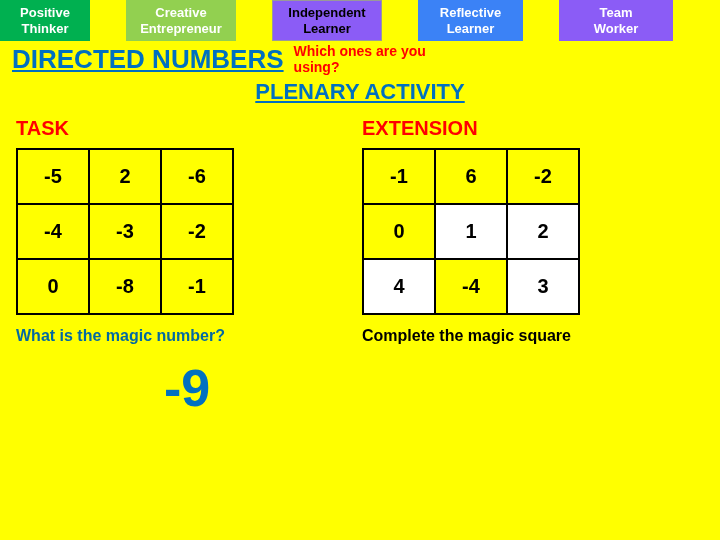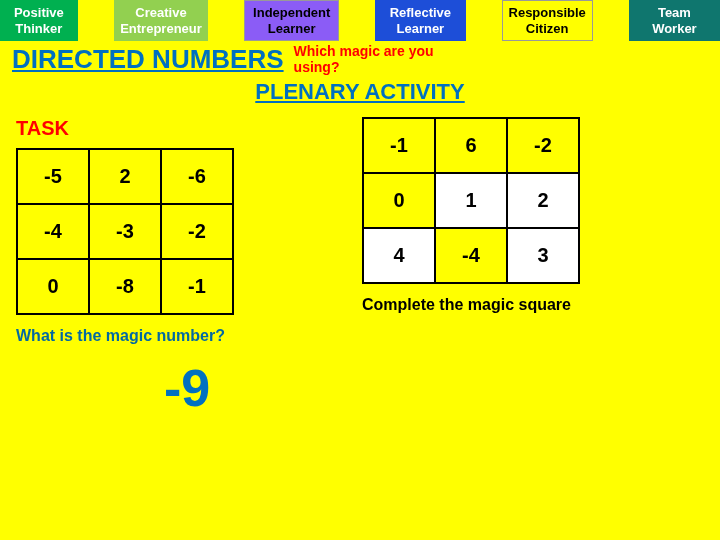--- a/index.html
+++ b/index.html
@@ -23,23 +23,23 @@
       justify-content: center;
       text-align: center;
       font-weight: bold;
       font-size: 13px;
       padding: 4px 6px;
       line-height: 1.2;
     }
     .badge-positive { background: #00b050; color: white; width: 90px; }
     .badge-creative { background: #92d050; color: white; width: 110px; }
     .badge-independent { background: #8b5cf6; color: black; border: 1px solid #999; width: 110px; }
-    .badge-reflective { background: #1d4ed8; color: white; width: 105px; }
+    .badge-reflective { background: #3b82f6; color: white; width: 105px; }
     .badge-responsible { background: #ffff00; color: black; border: 1px solid #999; width: 105px; }
-    .badge-team { background: #0f766e; color: white; width: 106px; text-align: center; }
+    .badge-team { background: #8b5cf6; color: white; width: 114px; text-align: center; }
 
     
     .title-row {
       display: flex;
       align-items: center;
       background: #ffff00;
       padding: 2px 0;
     }
     .enterprise-label {
       font-size: 15px;
@@ -134,28 +134,27 @@
     }
   </style>
 </head>
 <body>
 
 <div class="top-bar">
   <div class="top-badge badge-positive">Positive<br>Thinker</div>
   <div class="top-badge badge-creative">Creative<br>Entrepreneur</div>
   <div class="top-badge badge-independent">Independent<br>Learner</div>
   <div class="top-badge badge-reflective">Reflective<br>Learner</div>
-  <div class="top-badge badge-responsible">Responsible<br>Citizen</div>
   <div class="top-badge badge-team">Team<br>Worker</div>
 </div>
 
 <div class="title-row">
   <span class="directed-title">DIRECTED NUMBERS</span>
   <span class="which-ones">
-    <span>Which magic are you</span><br><span>using?</span>
+    <span>Which ones are you</span><br><span>using?</span>
   </span>
 </div>
 
 <div class="plenary-row">PLENARY ACTIVITY</div>
 
 <div class="main-content">
 
   <div class="left-col">
     <div class="section-title">TASK</div>
 
@@ -177,20 +176,21 @@
         <td>-1</td>
       </tr>
     </tbody>
       </table>
 
     <div class="magic-number-label">What is the magic number?</div>
     <div class="magic-answer">-9</div>
   </div>
 
   <div class="right-col">
+    <div class="section-title">EXTENSION</div>
 
     <table class="magic-grid">
       <tbody>
           <tr>
         <td>-1</td>
         <td>6</td>
         <td>-2</td>
       </tr>
       <tr>
         <td>0</td>

